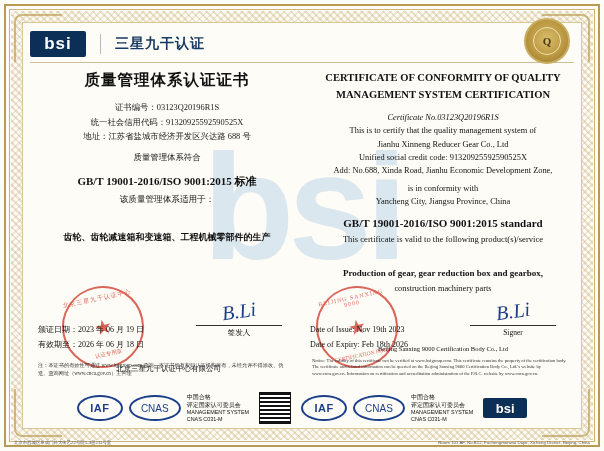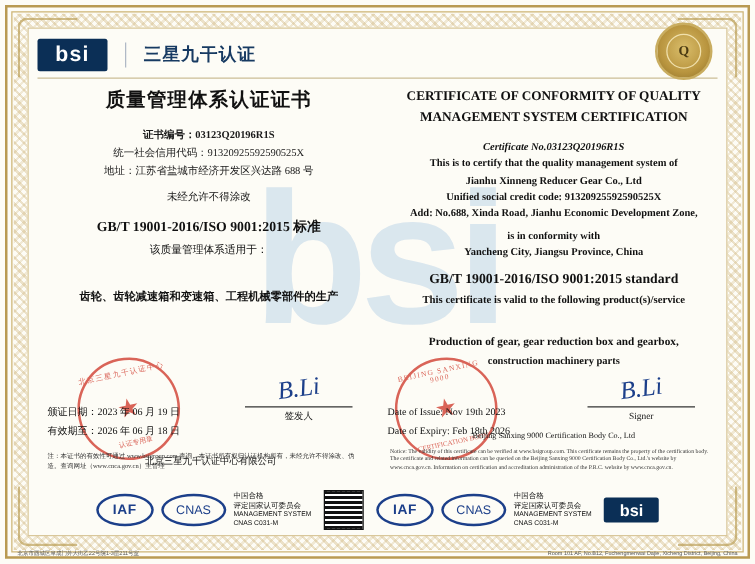--- a/index.html
+++ b/index.html
@@ -49,21 +49,21 @@
   
   .col{position:absolute;top:70px;width:258px;}
   .col.left{left:38px;text-align:center;}
   .col.right{right:32px;text-align:center;}
 
   .zh-title{font-size:15.5px;font-weight:bold;color:#111;letter-spacing:1px;margin-bottom:10px;font-family:Liberation Serif, serif;}
   .en-title{font-size:10.6px;font-weight:bold;color:#111;line-height:1.45;margin-bottom:8px;}
   .zh-line{font-size:8.4px;color:#1a1a1a;line-height:1.75;text-align:center;}
   .en-line{font-size:8.4px;color:#111;line-height:1.6;}
   .en-line.it{font-style:italic;}
-  .b{font-weight:bold;}
+  .b{font-weight:normal;}
   .std{font-size:11px;font-weight:bold;color:#111;margin-top:8px;}
   .scope{font-size:8.6px;color:#111;line-height:1.6;margin-top:4px;}
   .scope-zh{font-size:9px;font-weight:bold;color:#111;margin-top:22px;line-height:1.8;}
   .scope-en{font-size:9px;font-weight:bold;color:#111;margin-top:18px;line-height:1.9;}
 
   
   .stamp{position:absolute;width:78px;height:78px;border-radius:50%;border:2.5px solid #d03a2c;
     opacity:.78;display:flex;align-items:center;justify-content:center;transform:rotate(-12deg);}
   .stamp .star{color:#d03a2c;font-size:20px;line-height:1;}
   .stamp .txt{position:absolute;top:6px;left:0;right:0;text-align:center;color:#d03a2c;font-size:6px;letter-spacing:1px;}
@@ -137,21 +137,21 @@
     <div class="zh-title">质量管理体系认证证书</div>
     <div class="zh-line">
       <span class="b">证书编号：</span><span class="b">03123Q20196R1S</span>
     </div>
     <div class="zh-line">
       <span>统一社会信用代码：</span><span>91320925592590525X</span>
     </div>
     <div class="zh-line">
       <span>地址：</span><span>江苏省盐城市经济开发区兴达路 688 号</span>
     </div>
-    <div class="zh-line" style="margin-top:6px">未经允许不得涂改</div>
+    <div class="zh-line" style="margin-top:6px">质量管理体系符合</div>
     <div class="std">GB/T 19001-2016/ISO 9001:2015 标准</div>
     <div class="scope">该质量管理体系适用于：</div>
     <div class="scope-zh">齿轮、齿轮减速箱和变速箱、工程机械零部件的生产</div>
   </div>
 
   <div class="col right">
     <div class="en-title">CERTIFICATE OF CONFORMITY OF QUALITY</div>
     <div class="en-title" style="margin-top:-6px">MANAGEMENT SYSTEM CERTIFICATION</div>
     <div class="en-line it b">Certificate No.03123Q20196R1S</div>
     <div class="en-line b">This is to certify that the quality management system of</div>

